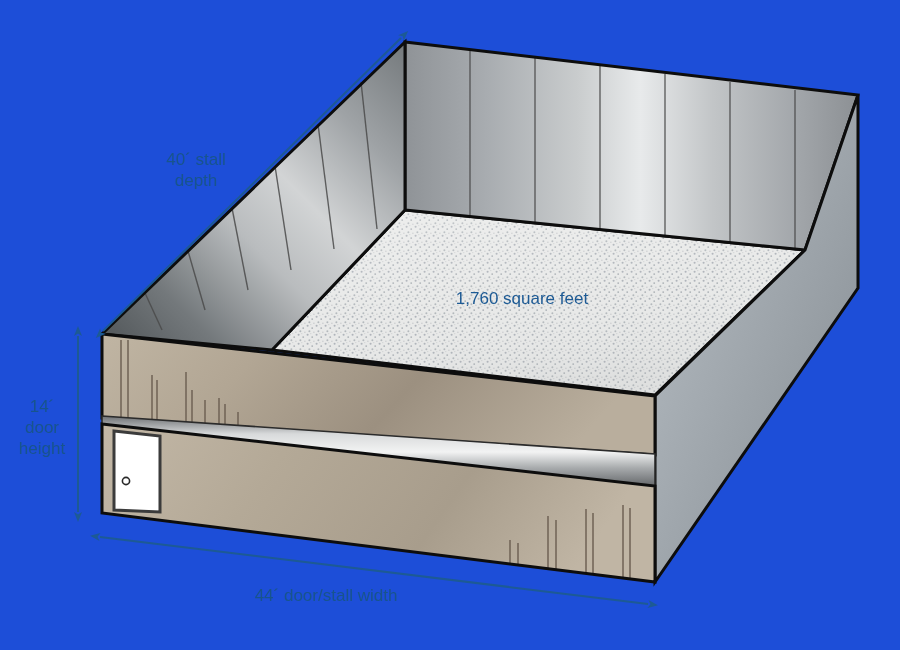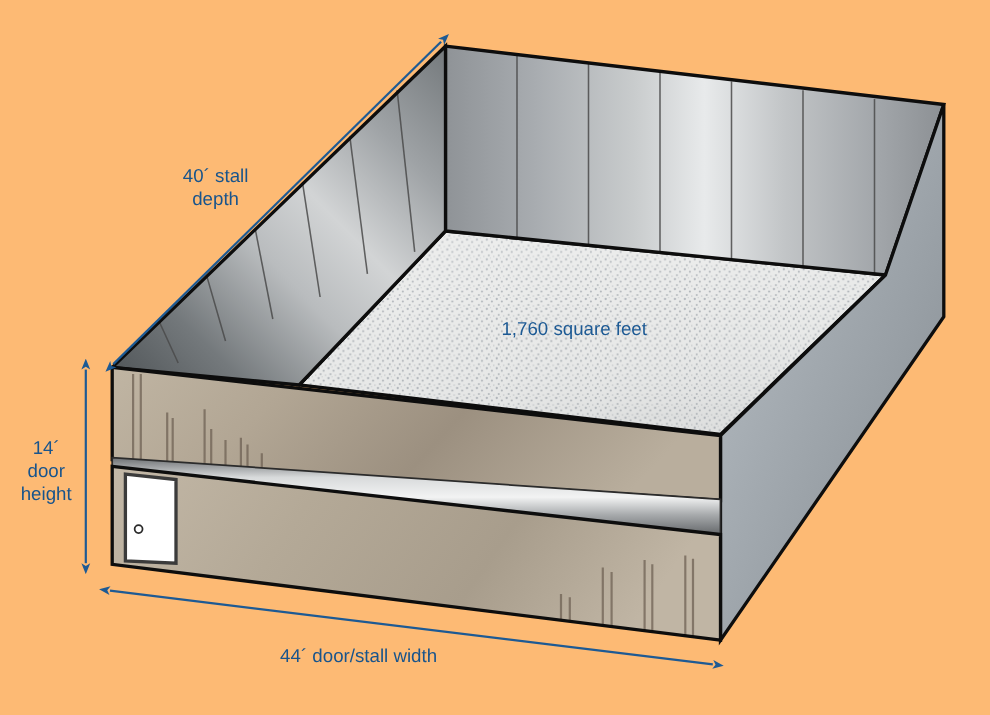--- a/index.html
+++ b/index.html
@@ -10,21 +10,21 @@
   body {
     width: 900px;
     height: 650px;
     overflow: hidden;
     font-family: "Liberation Sans", sans-serif;
   }
   #diagram-root {
     position: relative;
     width: 900px;
     height: 650px;
-    background: #fdba74;
+    background: #1d4ed8;
   }
   svg#building-svg {
     display: block;
     width: 900px;
     height: 650px;
   }
   .dim-label {
     fill: #18548c;
     font-family: "Liberation Sans", sans-serif;
     font-size: 17px;

